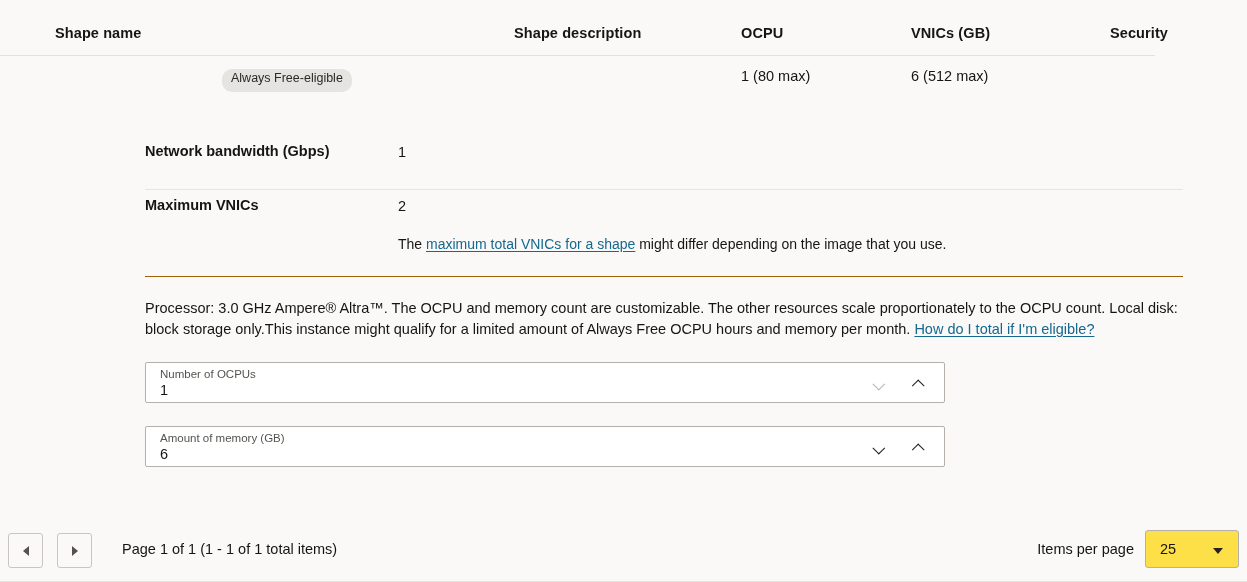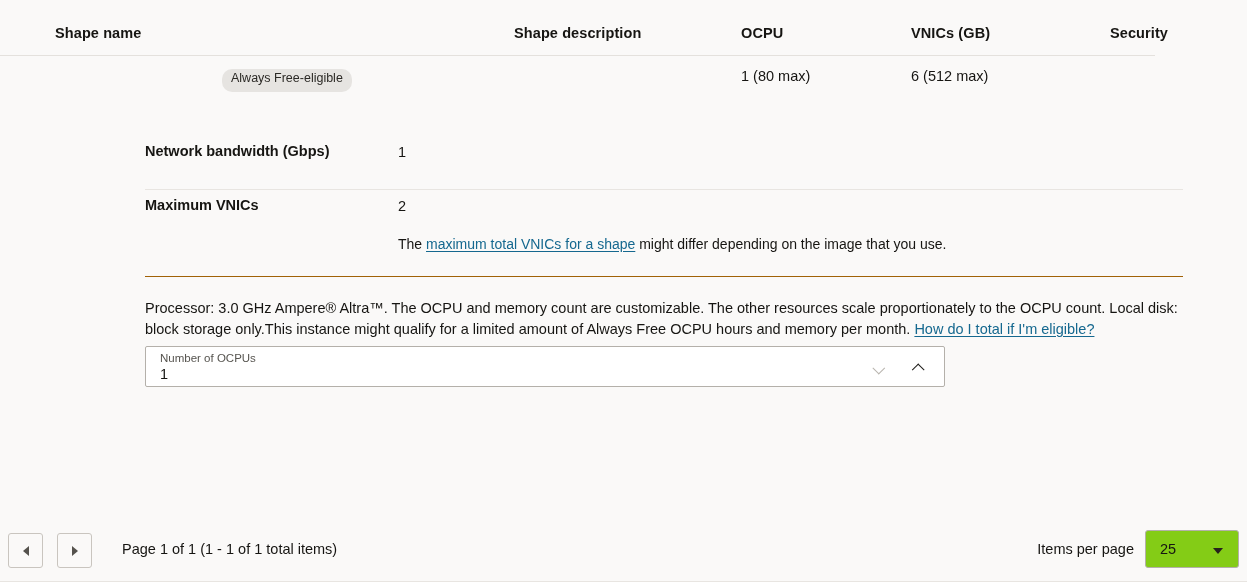--- a/index.html
+++ b/index.html
@@ -165,21 +165,21 @@
   .stepper {
     position: absolute;
     left: 145px;
     width: 800px;
     height: 41px;
     background: #ffffff;
     border: 1px solid #b4b0aa;
     border-radius: 2px;
     box-sizing: border-box;
   }
-  .stepper.s1 { top: 246px; }
+  .stepper.s1 { top: 262px; }
   .stepper.s2 { top: 326px; }
   .stepper-label {
     position: absolute;
     left: 14px; top: 5px;
     font-size: 11.5px;
     color: #56544f;
     white-space: nowrap;
   }
   .stepper-value {
     position: absolute;
@@ -256,21 +256,21 @@
     position: absolute;
     right: 113px; top: 26px;
     font-size: 14.5px;
     color: #161512;
     white-space: nowrap;
   }
   .ipp-select {
     position: absolute;
     right: 8px; top: 15px;
     width: 94px; height: 38px;
-    background: #84cc16;
+    background: #fde047;
     border: 1px solid #b4b0aa;
     border-radius: 3px;
     box-sizing: border-box;
   }
   .ipp-value {
     position: absolute;
     left: 14px; top: 10px;
     font-size: 14.5px;
     color: #161512;
   }
@@ -315,20 +315,26 @@
 
     <div class="desc-para"><span>Processor: 3.0 GHz Ampere® Altra™. The OCPU and memory count are customizable. The other resources scale proportionately to the OCPU count. Local disk: block storage only.This instance might qualify for a limited amount of Always Free OCPU hours and memory per month. </span><a class="link">How do I total if I'm eligible?</a></div>
 
     <div class="stepper s1">
       <span class="stepper-label">Number of OCPUs</span>
       <span class="stepper-value">1</span>
       <span class="chev down chev-down-pos c-mute"></span>
       <span class="chev up chev-up-pos c-dark"></span>
     </div>
 
+    <div class="stepper s2">
+      <span class="stepper-label">Amount of memory (GB)</span>
+      <span class="stepper-value">6</span>
+      <span class="chev down chev-down-pos c-dark"></span>
+      <span class="chev up chev-up-pos c-dark"></span>
+    </div>
 
   </div>
 
   <div class="footer">
     <div class="page-btn prev">
       <span class="tri left"></span>
     </div>
     <div class="page-btn next">
       <span class="tri right"></span>
     </div>

